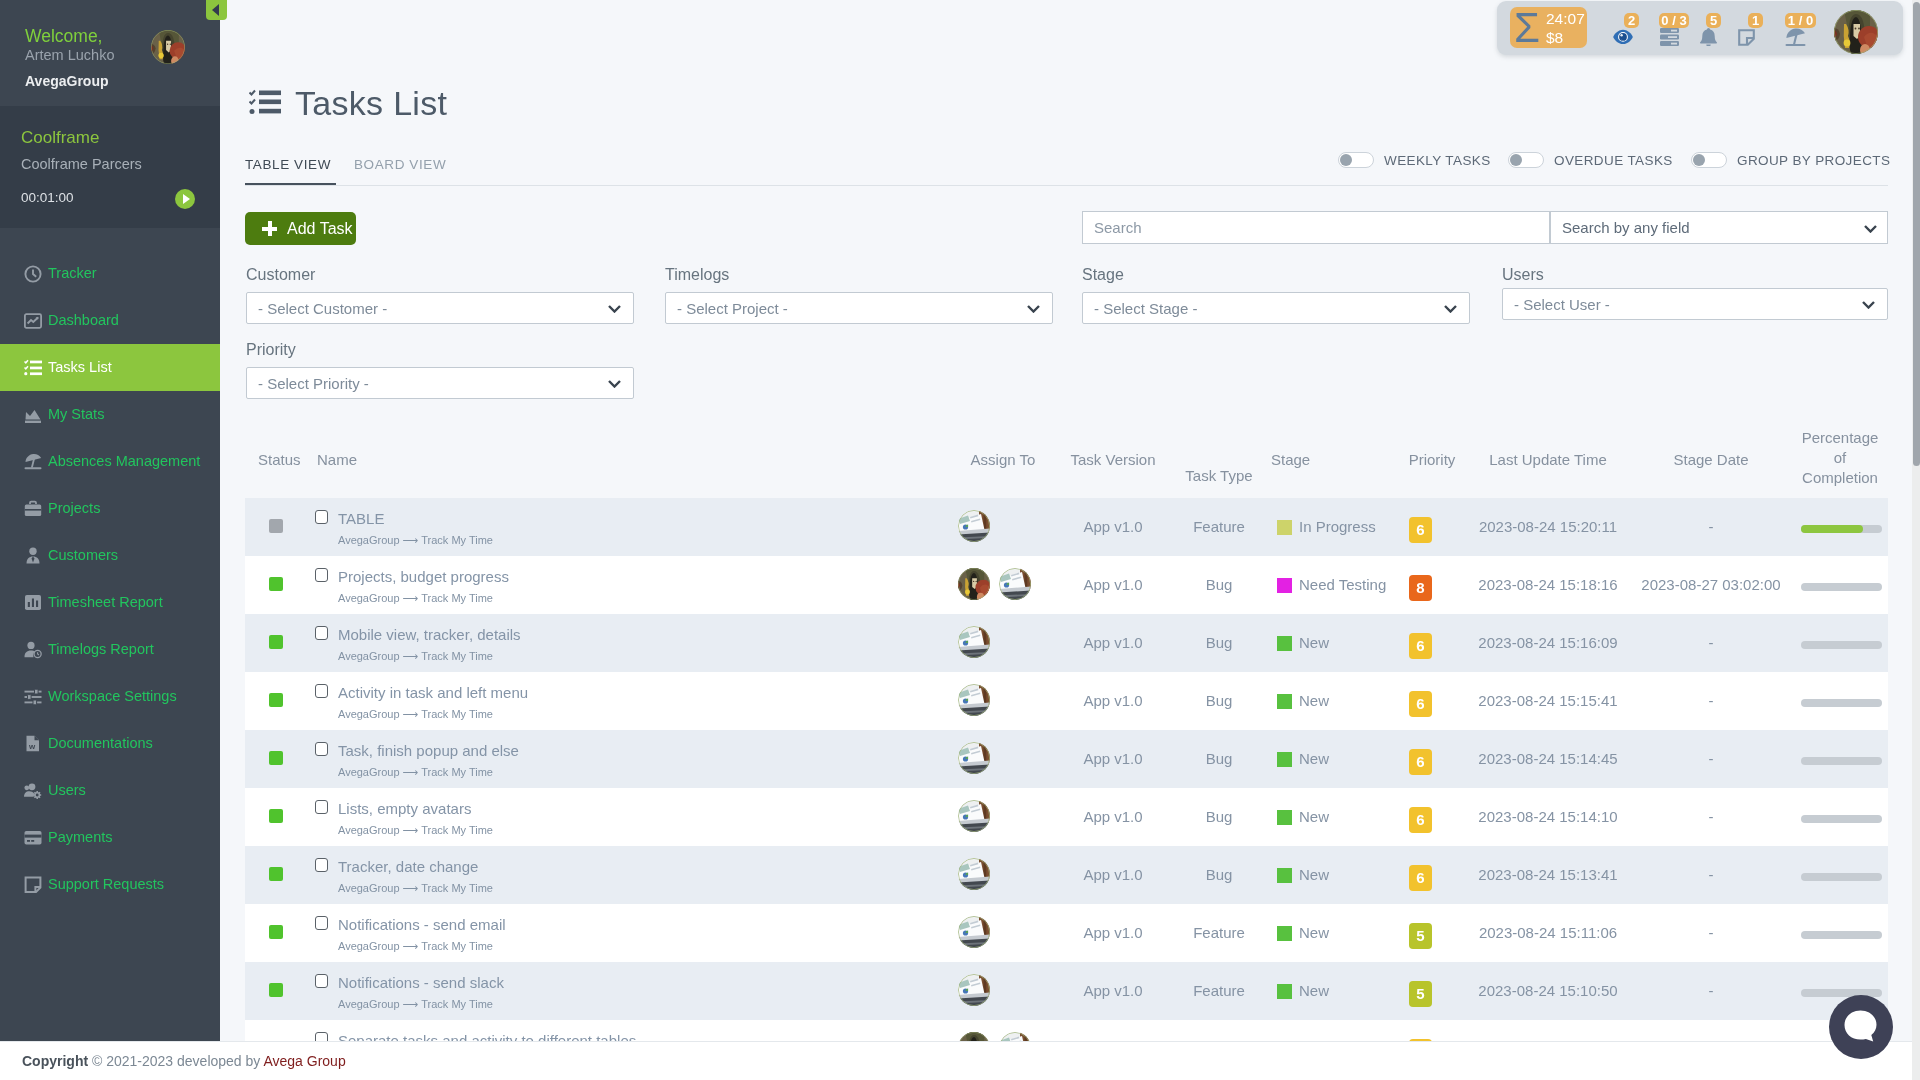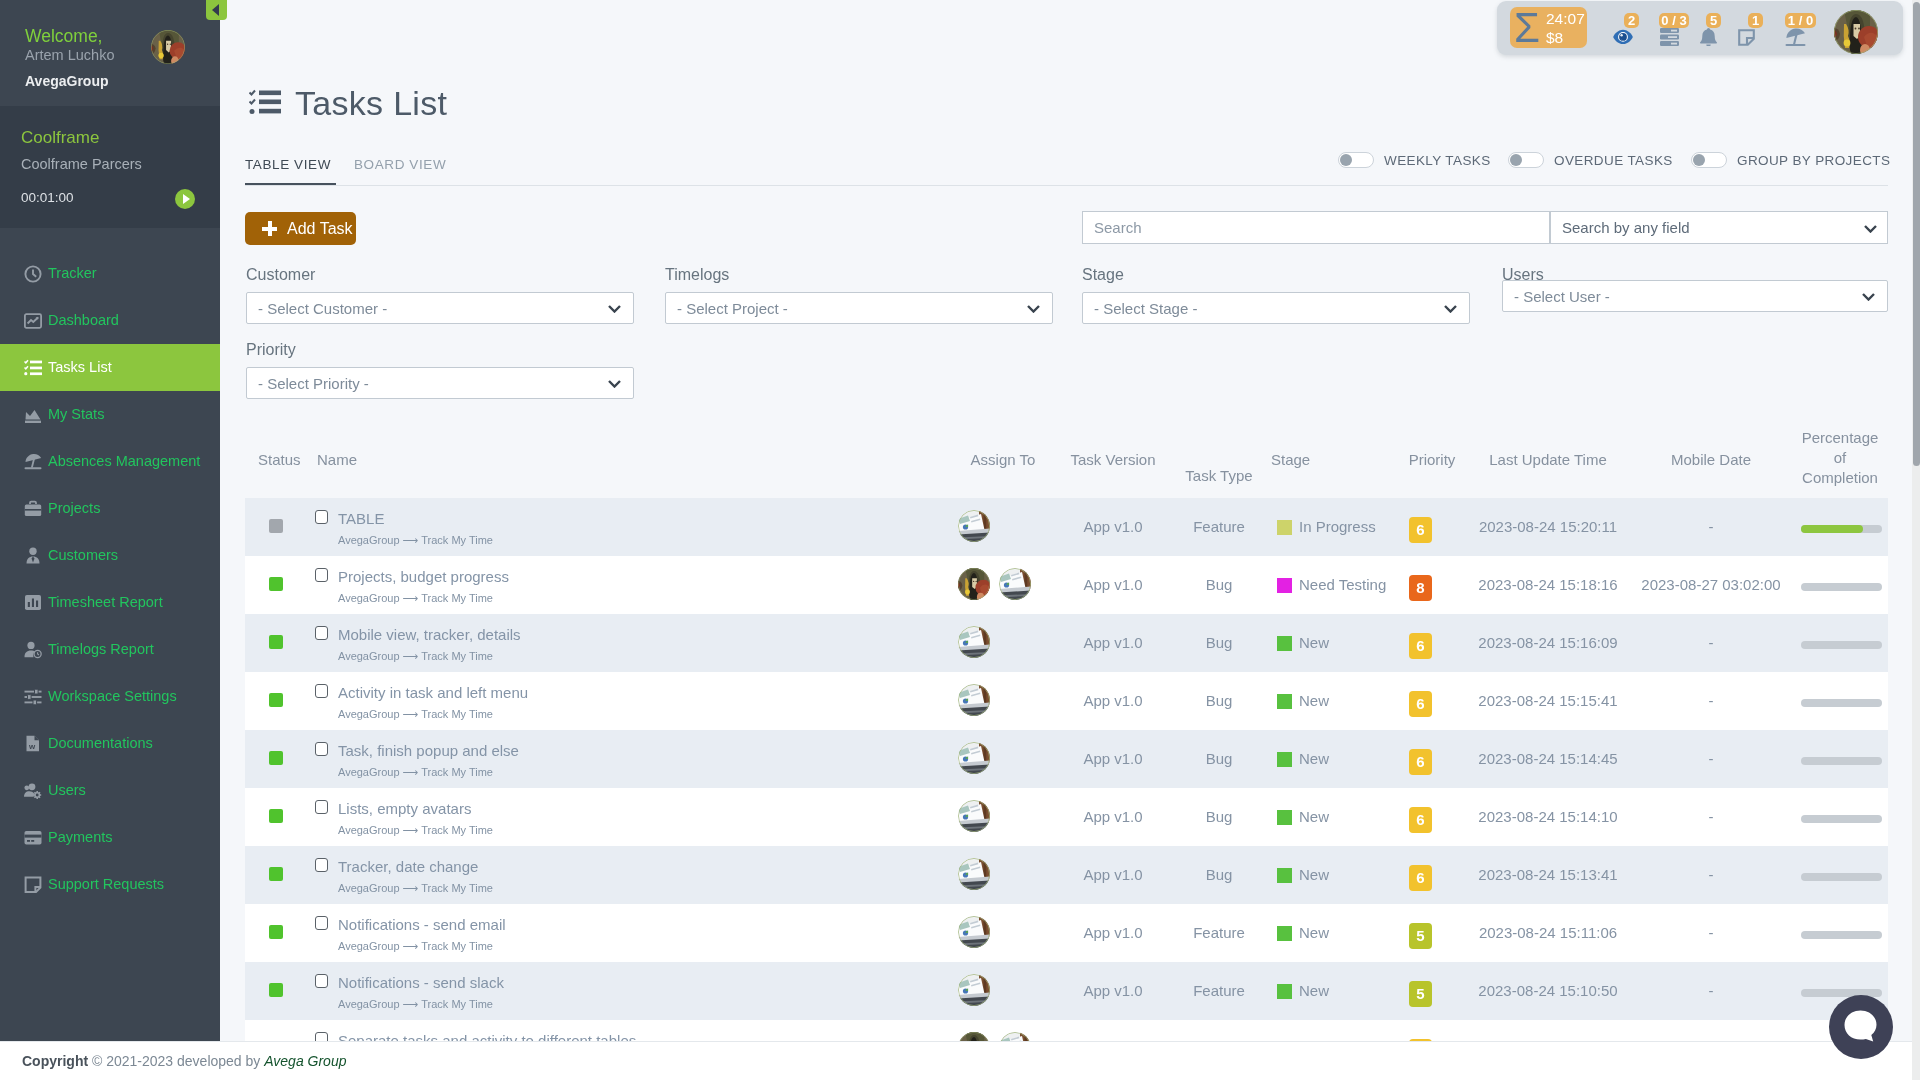--- a/index.html
+++ b/index.html
@@ -40,21 +40,21 @@
 #title-ic { position:absolute; left:249px; top:89px; width:32px; height:26px; color:#4d5a68; }
 #title-tx { position:absolute; left:295px; top:84px; font-size:34px; letter-spacing:0.3px; color:#4d5a68; }
 .tab1 { position:absolute; left:245px; top:157px; font-size:13.5px; letter-spacing:0.6px; color:#3f4a55; }
 .tab2 { position:absolute; left:354px; top:157px; font-size:13.5px; letter-spacing:0.6px; color:#94a0ac; }
 .tabline { position:absolute; left:245px; top:183px; width:91px; height:2.5px; background:#47525d; }
 .tabdiv { position:absolute; left:245px; top:185px; width:1643px; height:1px; background:#dde2e7; }
 .toggle { position:absolute; width:36px; height:16px; background:#fff; border:1px solid #ccd3da; border-radius:8.5px; }
 .toggle:after { content:""; position:absolute; left:1px; top:1px; width:12px; height:12px; border-radius:50%; background:#99a4ae; }
 .toglb { position:absolute; font-size:13.5px; letter-spacing:0.4px; color:#5d6977; }
 
-#addtask { position:absolute; left:245px; top:212px; width:111px; height:33px; background:#a16207; border-radius:5px; color:#fff; }
+#addtask { position:absolute; left:245px; top:212px; width:111px; height:33px; background:#4d7c0f; border-radius:5px; color:#fff; }
 #addtask .pl { position:absolute; left:17px; top:9px; width:15px; height:15px; }
 #addtask .pl:before { content:""; position:absolute; left:6px; top:0; width:3.5px; height:15px; background:#fff; }
 #addtask .pl:after { content:""; position:absolute; left:0; top:6px; width:15px; height:3.5px; background:#fff; }
 #addtask .tx { position:absolute; left:42px; top:8px; font-size:16px; }
 
 .inp { position:absolute; background:#fff; border:1px solid #c2cad2; }
 .inp .ph { position:absolute; left:11px; top:7px; font-size:15px; color:#8d99a6; }
 .chev { position:absolute; width:13px; height:8px; }
 .flabel { position:absolute; font-size:16px; color:#67747f; }
 .sel { position:absolute; background:#fff; border:1px solid #c2cad2; border-radius:2px; height:32px; }
@@ -80,21 +80,21 @@
 .pbadge { position:absolute; left:1164px; top:19px; width:23px; height:26px; border-radius:4px; color:#fff; font-size:15px; font-weight:bold; text-align:center; line-height:26px; }
 .upd { position:absolute; left:1203px; top:20px; width:200px; text-align:center; }
 .fin { position:absolute; left:1366px; top:20px; width:200px; text-align:center; }
 .prog { position:absolute; left:1556px; top:27px; width:81px; height:8px; border-radius:4px; background:#c6ccd2; }
 .prog .fill { position:absolute; left:0; top:0; height:8px; border-radius:4px; background:#8dc63f; }
 
 
 #footer { position:absolute; left:0; top:1041px; width:1920px; height:39px; background:#fff; border-top:1px solid #e4e8ec; }
 #footer .tx { position:absolute; left:22px; top:11px; font-size:14px; color:#7c8894; }
 #footer b { color:#49525b; }
-#footer .lnk { color:#14532d;font-style:italic; }
+#footer .lnk { color:#7f1d1d; }
 #chat { position:absolute; left:1829px; top:995px; width:64px; height:64px; border-radius:50%; background:#3e4156; }
 #sbar { position:absolute; left:1912px; top:0; width:8px; height:1080px; background:#eceded; }
 #sbar .thumb { position:absolute; left:0.5px; top:2px; width:7px; height:464px; background:#a0a6ac; border-radius:3.5px; }
 </style>
 </head>
 <body>
 
 <div id="sidebar">
   <div id="welcome">
     <div class="w1">Welcome,</div>
@@ -326,21 +326,21 @@
     <svg class="chev" style="right:12px;top:12px;" viewBox="0 0 13 8">
       <path d="M1 1 L6.5 6.5 L12 1" fill="none" stroke="#39434e" stroke-width="2.4"></path>
     </svg>
   </div>
 <div class="sel" style="left:1082px;top:292px;width:388px;">
     <div class="tx">- Select Stage -</div>
     <svg class="chev" style="right:12px;top:12px;" viewBox="0 0 13 8">
       <path d="M1 1 L6.5 6.5 L12 1" fill="none" stroke="#39434e" stroke-width="2.4"></path>
     </svg>
   </div>
-<div class="sel" style="left:1502px;top:280px;width:386px;">
+<div class="sel" style="left:1502px;top:288px;width:386px;">
     <div class="tx">- Select User -</div>
     <svg class="chev" style="right:12px;top:12px;" viewBox="0 0 13 8">
       <path d="M1 1 L6.5 6.5 L12 1" fill="none" stroke="#39434e" stroke-width="2.4"></path>
     </svg>
   </div>
 <div class="flabel" style="left:246px;top:341px;">Priority</div>
 <div class="sel" style="left:246px;top:367px;width:388px;">
     <div class="tx">- Select Priority -</div>
     <svg class="chev" style="right:12px;top:12px;" viewBox="0 0 13 8">
       <path d="M1 1 L6.5 6.5 L12 1" fill="none" stroke="#39434e" stroke-width="2.4"></path>
@@ -349,21 +349,21 @@
 
 <div id="thead">
   <div style="left:13px;top:23px;">Status</div>
   <div style="left:72px;top:23px;">Name</div>
   <div style="left:718px;top:23px;width:80px;text-align:center;">Assign To</div>
   <div style="left:798px;top:23px;width:140px;text-align:center;">Task Version</div>
   <div style="left:904px;top:39px;width:140px;text-align:center;">Task Type</div>
   <div style="left:1026px;top:23px;">Stage</div>
   <div style="left:1117px;top:23px;width:140px;text-align:center;">Priority</div>
   <div style="left:1203px;top:23px;width:200px;text-align:center;">Last Update Time</div>
-  <div style="left:1366px;top:23px;width:200px;text-align:center;">Mobile Date</div>
+  <div style="left:1366px;top:23px;width:200px;text-align:center;">Stage Date</div>
   <div style="left:1552px;top:0px;width:86px;text-align:center;line-height:20px;">Percentage of Completion</div>
 </div>
 <div id="tbody">
     <div class="row odd" style="top: 498px;">
       <div class="st gray"></div>
       <div class="cb"></div>
       <div class="nm">TABLE</div>
       <div class="sub">AvegaGroup ⟶ Track My Time</div>
       <svg class="av1" width="32" height="32">
         <use href="#avdoc"></use>

